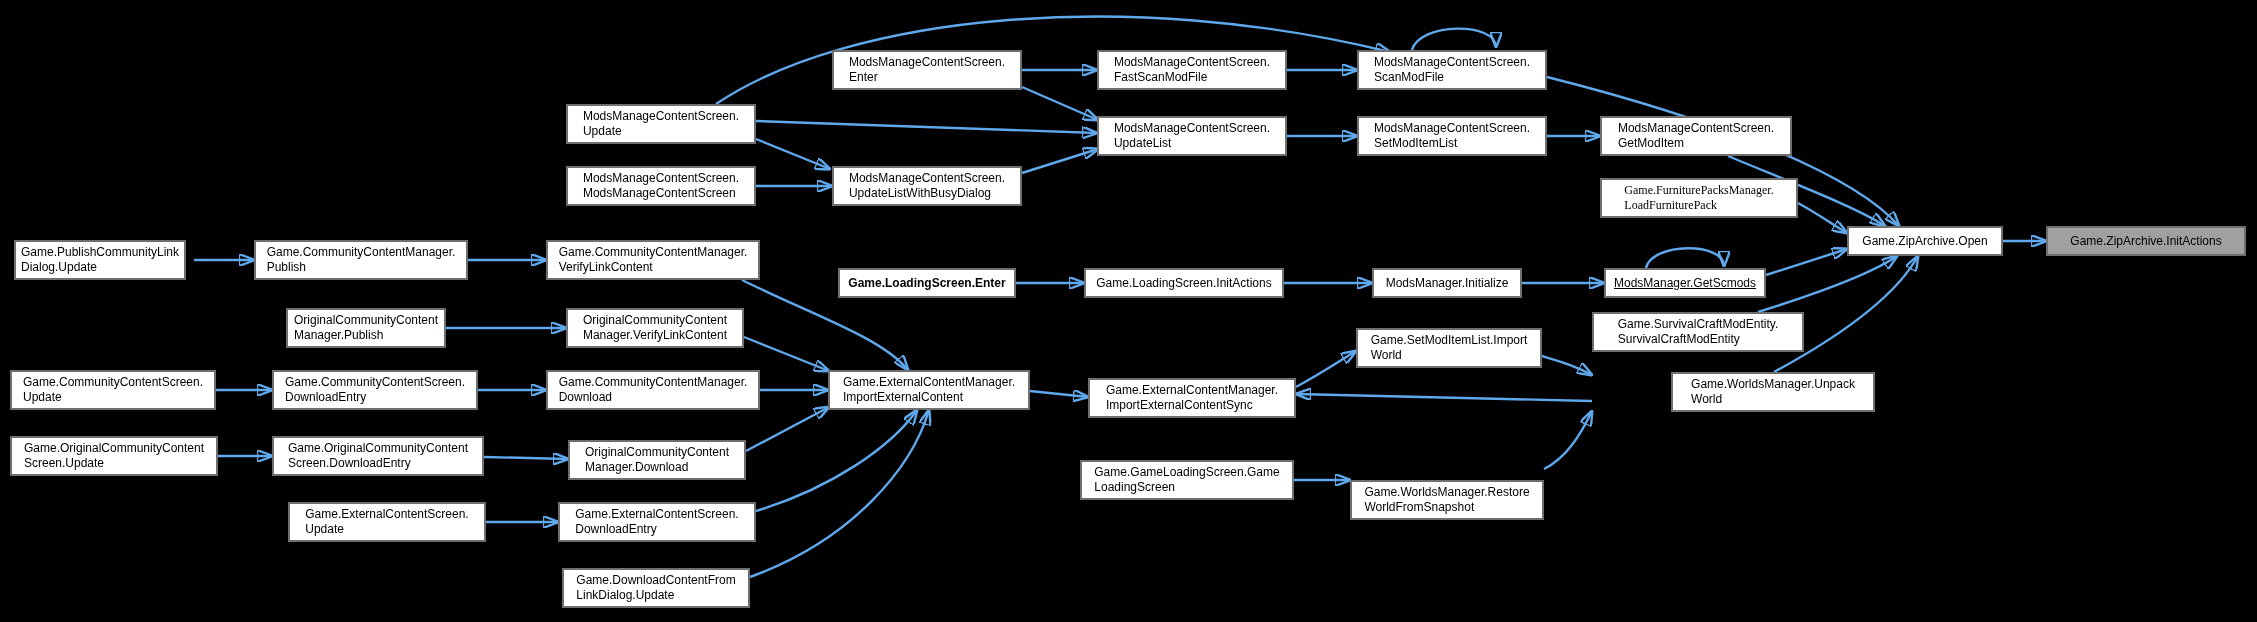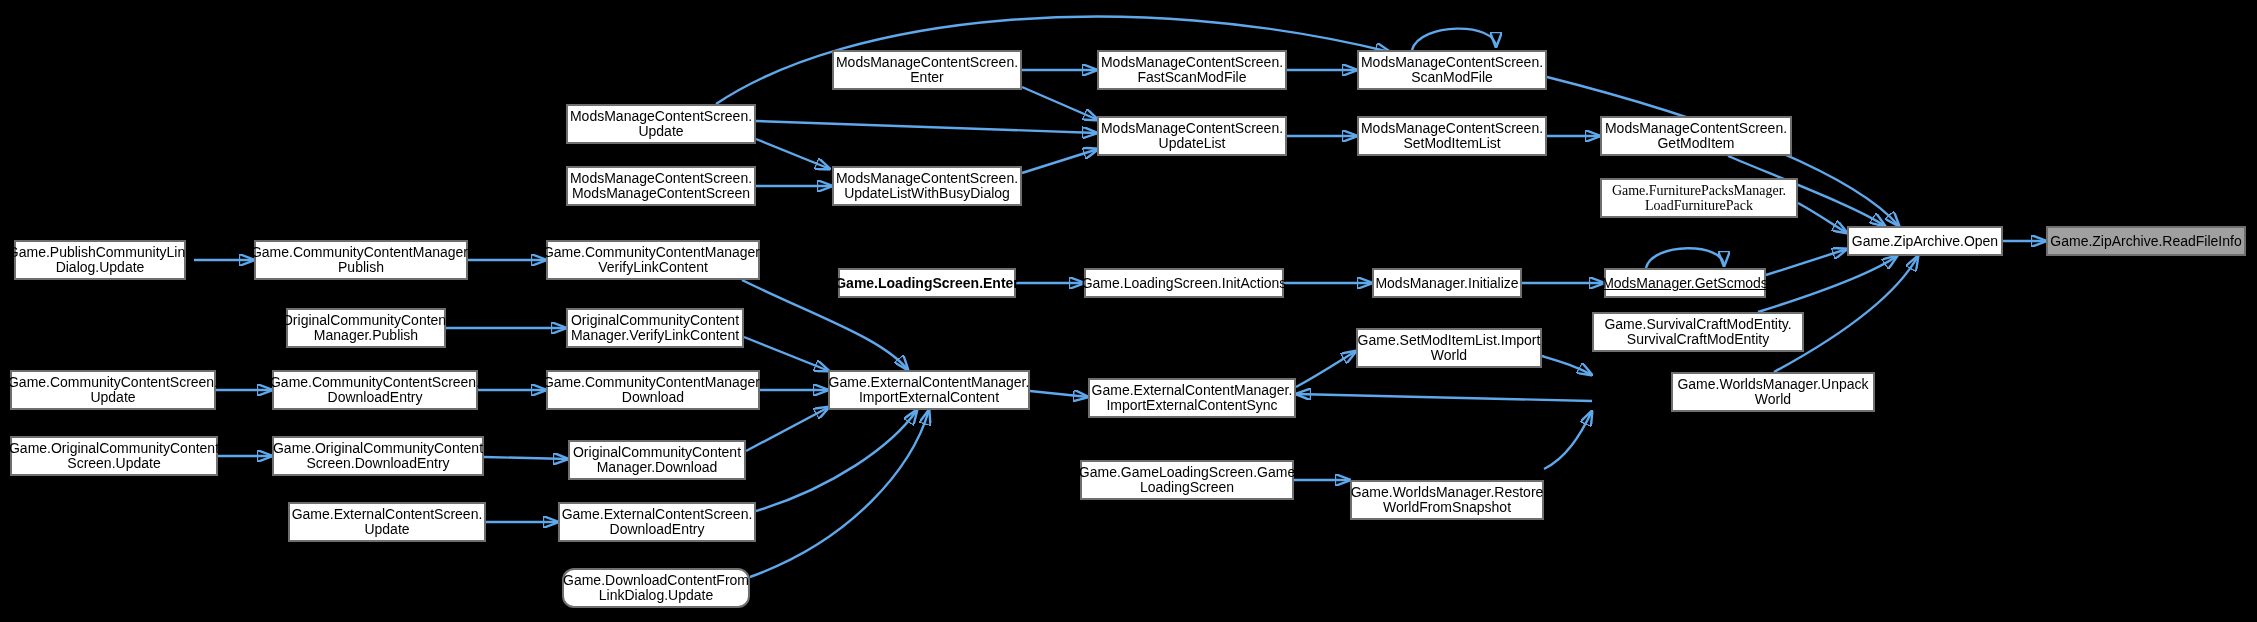--- a/index.html
+++ b/index.html
@@ -11,24 +11,24 @@
     overflow:hidden;
   }
   #edges{position:absolute;left:0;top:0;width:2257px;height:622px;}
   #edges path{fill:none;stroke:var(--edge,#5fa8ec);stroke-width:2.4;}
   .node{
     position:absolute;
     box-sizing:border-box;
     background:var(--node-fill,#fff);
     border:2px solid var(--node-border,#707070);
     color:var(--text,#000);
-    font-size:14px;
+    font-size:12px;
     line-height:15px;
     display:flex;align-items:center;justify-content:center;
-    text-align:center;
+    text-align:left;
     white-space:pre-line;
     padding:1px 15px;
     cursor:pointer;
   }
   .node.highlight{background:var(--hl,#a0a0a0);cursor:default;}
 </style>
 </head>
 <body>
 
 <div id="canvas" style="--bg: #000000; --node-fill: #ffffff; --node-border: #6f6f6f; --edge: #5fa8ec; --hl: #a0a0a0; --text: #000000;">
@@ -98,21 +98,21 @@
 SetModItemList</div>
       <div class="node" style="left: 1600px; top: 116px; width: 192px; height: 40px;">ModsManageContentScreen.
 GetModItem</div>
       <div class="node" style="left: 566px; top: 166px; width: 190px; height: 40px;">ModsManageContentScreen.
 ModsManageContentScreen</div>
       <div class="node" style="left: 832px; top: 166px; width: 190px; height: 40px;">ModsManageContentScreen.
 UpdateListWithBusyDialog</div>
       <div class="node" style="left: 1600px; top: 178px; width: 198px; height: 40px; font-family: Liberation Serif, serif;">Game.FurniturePacksManager.
 LoadFurniturePack</div>
       <div class="node" style="left: 1847px; top: 226px; width: 156px; height: 30px;">Game.ZipArchive.Open</div>
-      <div class="node highlight" style="left: 2046px; top: 226px; width: 200px; height: 30px;">Game.ZipArchive.ReadFileInfo</div>
+      <div class="node highlight" style="left: 2046px; top: 226px; width: 200px; height: 30px;">Game.ZipArchive.InitActions</div>
       <div class="node" style="left: 14px; top: 240px; width: 172px; height: 40px;">Game.PublishCommunityLink
 Dialog.Update</div>
       <div class="node" style="left: 254px; top: 240px; width: 214px; height: 40px;">Game.CommunityContentManager.
 Publish</div>
       <div class="node" style="left: 546px; top: 240px; width: 214px; height: 40px;">Game.CommunityContentManager.
 VerifyLinkContent</div>
       <div class="node" style="left: 838px; top: 268px; width: 178px; height: 30px; font-weight: bold;">Game.LoadingScreen.Enter</div>
       <div class="node" style="left: 1084px; top: 268px; width: 200px; height: 30px;">Game.LoadingScreen.InitActions</div>
       <div class="node" style="left: 1372px; top: 268px; width: 150px; height: 30px;">ModsManager.Initialize</div>
       <div class="node" style="left: 1604px; top: 268px; width: 162px; height: 30px; text-decoration: underline;">ModsManager.GetScmods</div>
@@ -143,16 +143,16 @@
       <div class="node" style="left: 568px; top: 440px; width: 178px; height: 40px;">OriginalCommunityContent
 Manager.Download</div>
       <div class="node" style="left: 1080px; top: 460px; width: 214px; height: 40px;">Game.GameLoadingScreen.Game
 LoadingScreen</div>
       <div class="node" style="left: 1350px; top: 480px; width: 194px; height: 40px;">Game.WorldsManager.Restore
 WorldFromSnapshot</div>
       <div class="node" style="left: 288px; top: 502px; width: 198px; height: 40px;">Game.ExternalContentScreen.
 Update</div>
       <div class="node" style="left: 558px; top: 502px; width: 198px; height: 40px;">Game.ExternalContentScreen.
 DownloadEntry</div>
-      <div class="node" style="left: 562px; top: 568px; width: 188px; height: 40px; border-radius: 12px;">Game.DownloadContentFrom
+      <div class="node" style="left: 562px; top: 568px; width: 188px; height: 40px;">Game.DownloadContentFrom
 LinkDialog.Update</div>
     </div>
 </div>
 
 </body></html>

